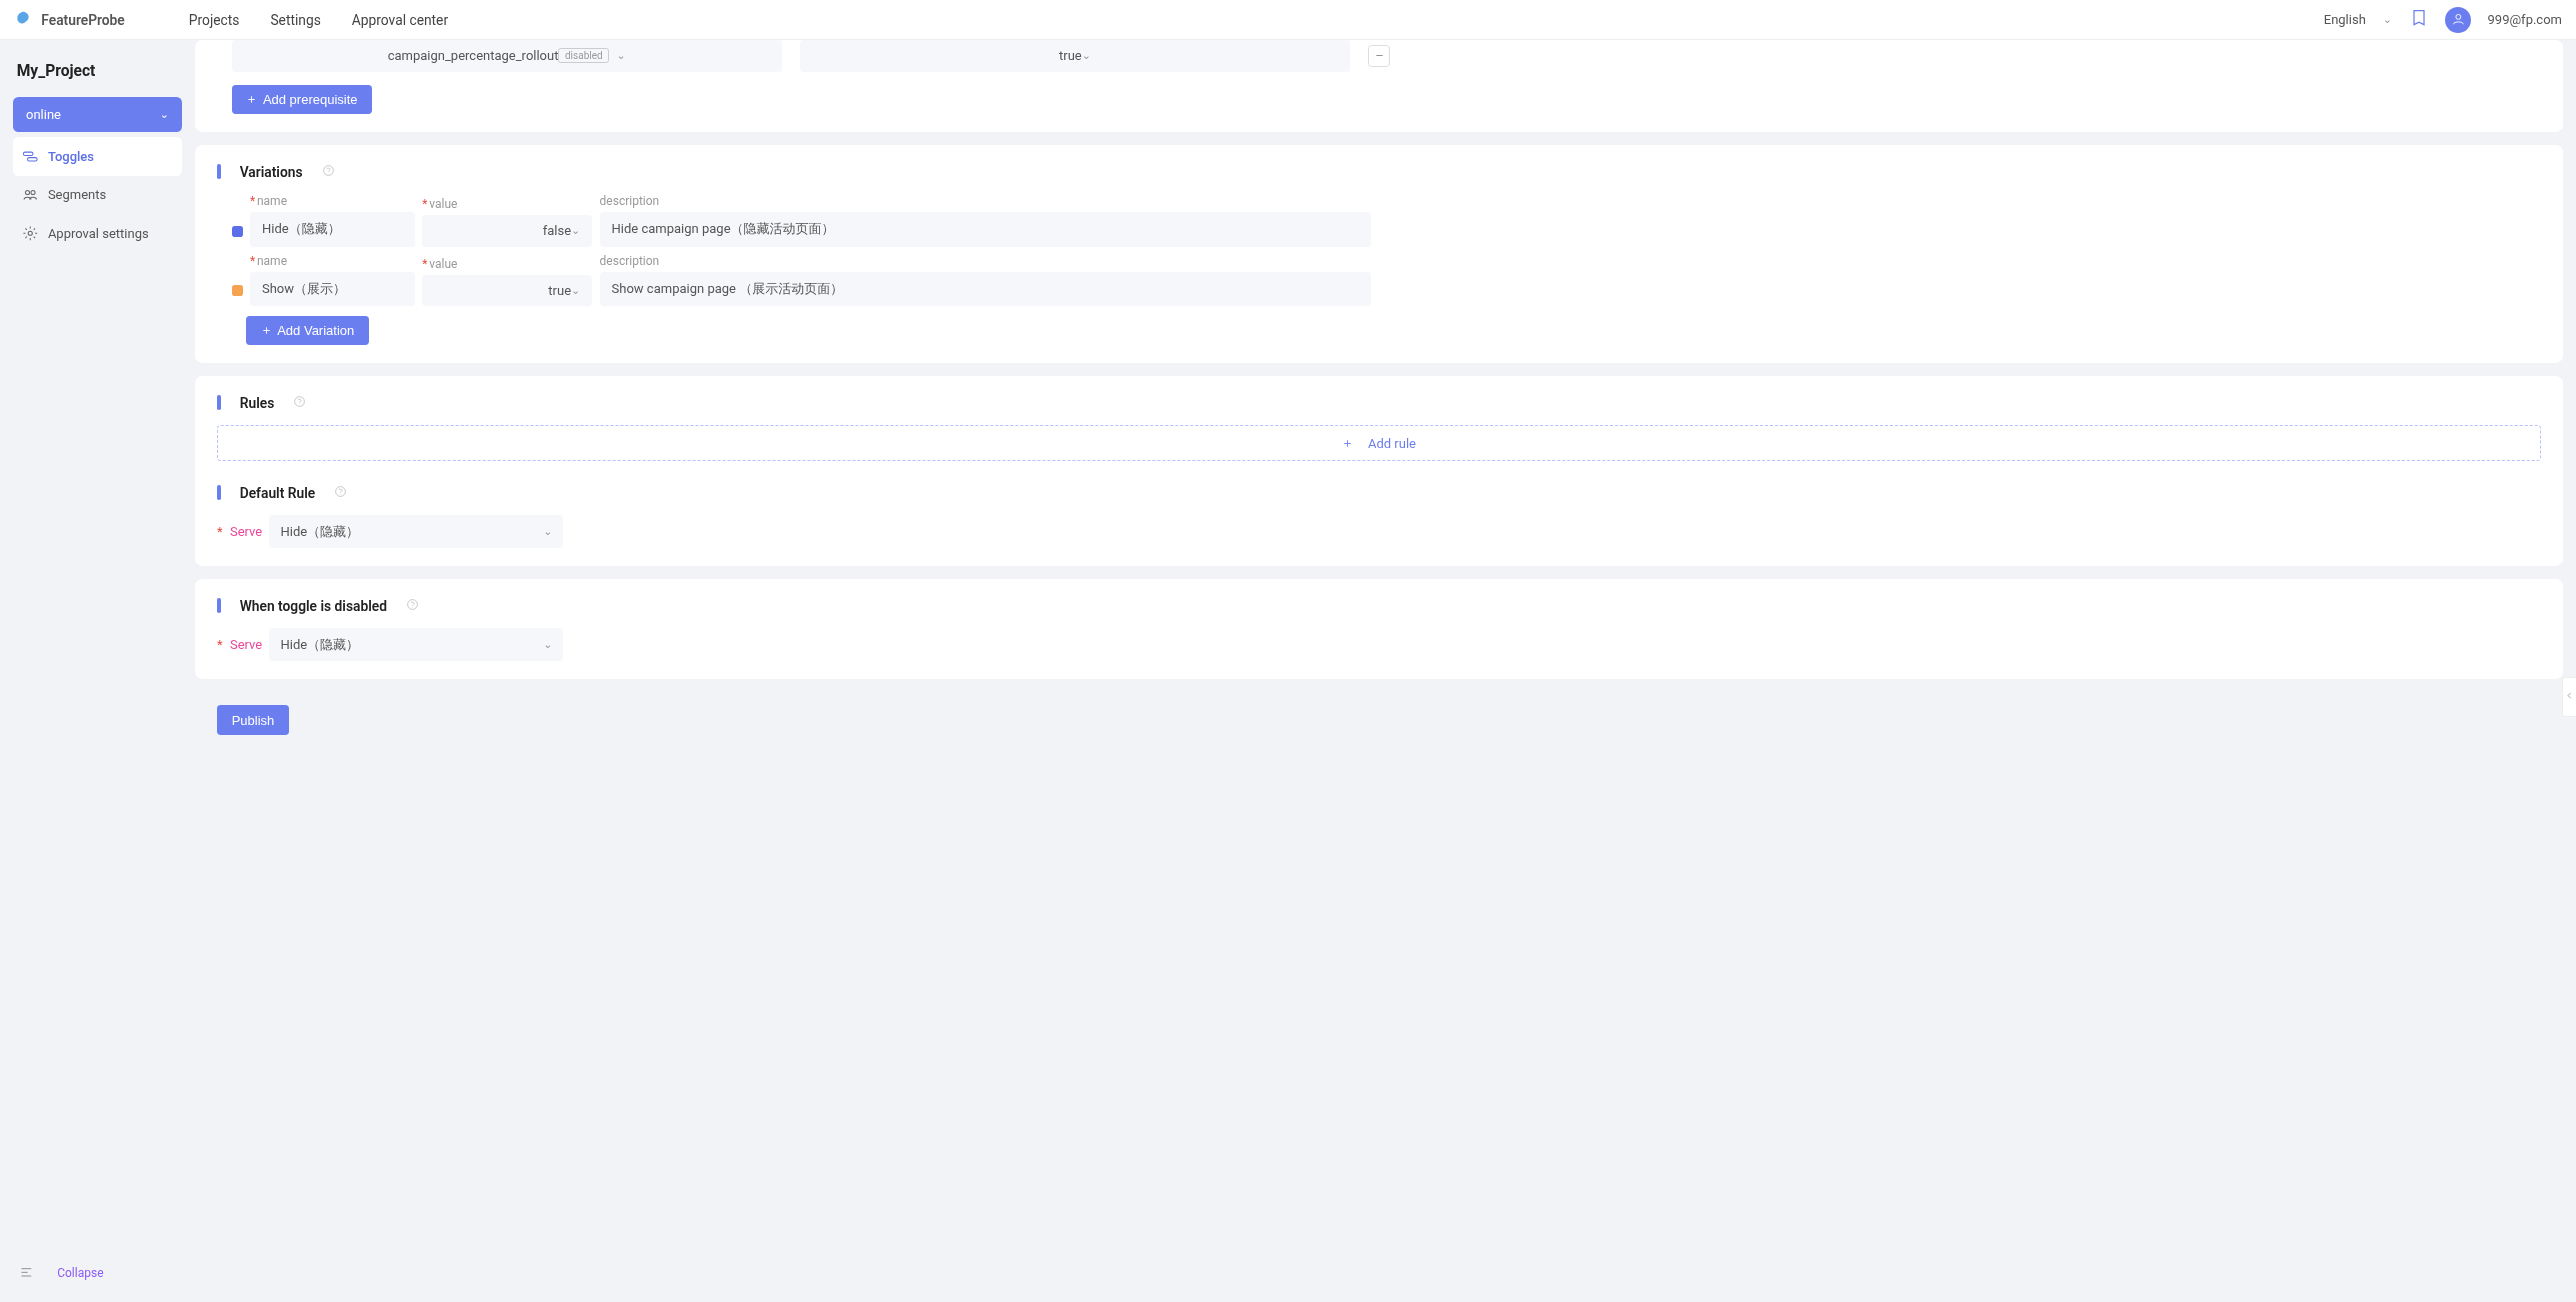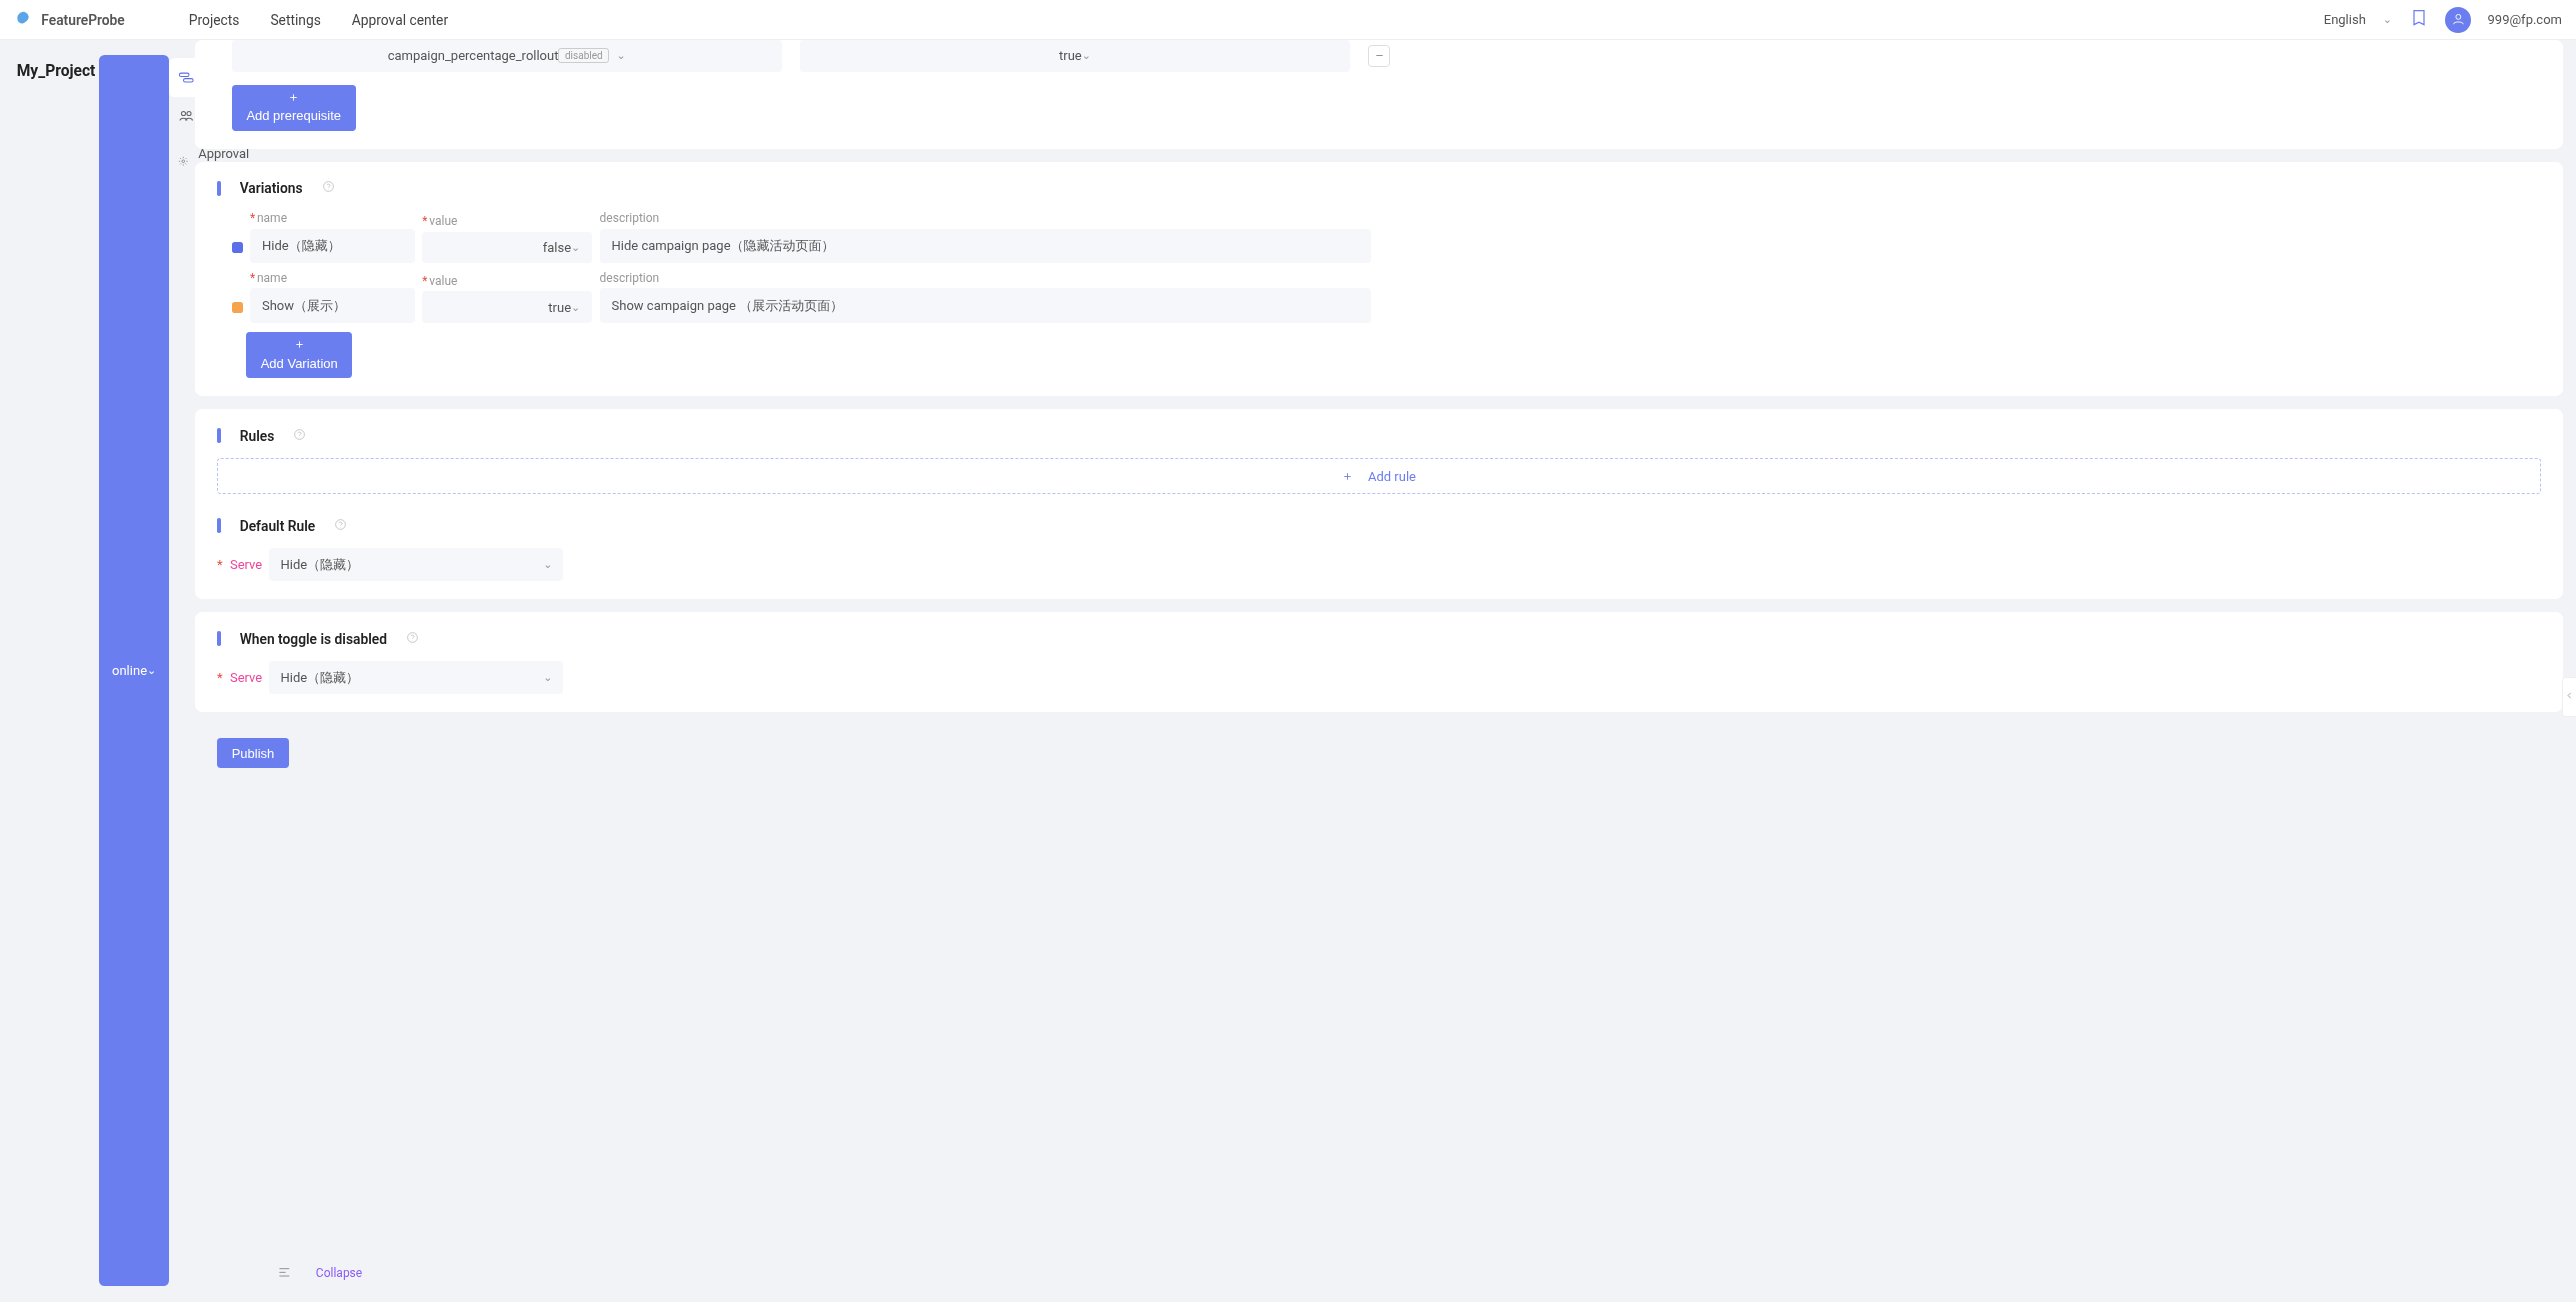--- a/index.html
+++ b/index.html
@@ -74,21 +74,21 @@
     }
     .layout {
       display: flex;
       height: calc(100vh - 40px);
     }
     .sidebar {
       width: 195px;
       background: #f2f3f6;
       padding: 14.7px 13px;
       display: flex;
-      flex-direction: row;
+      flex-direction: column;
       flex-shrink: 0;
       justify-content: space-between;
     }
     .project-title {
       font-weight: 700;
       font-size: 15.6px;
       color: #222;
       margin-bottom: 13px;
       padding: 7.3px 3.7px 3.7px;
     }
@@ -198,21 +198,20 @@
       background: #6b7eef;
       color: #fff;
       border: none;
       padding: 7.3px 14.7px;
       border-radius: 3.7px;
       font-size: 13px;
       cursor: pointer;
       display: inline-flex;
       align-items: center;
       gap: 5.5px;
-      flex-direction: column;
     }
     .section-header {
       display: flex;
       align-items: center;
       gap: 19px;
       margin-bottom: 14.7px;
     }
     .section-bar {
       width: 3.7px;
       height: 14.7px;

